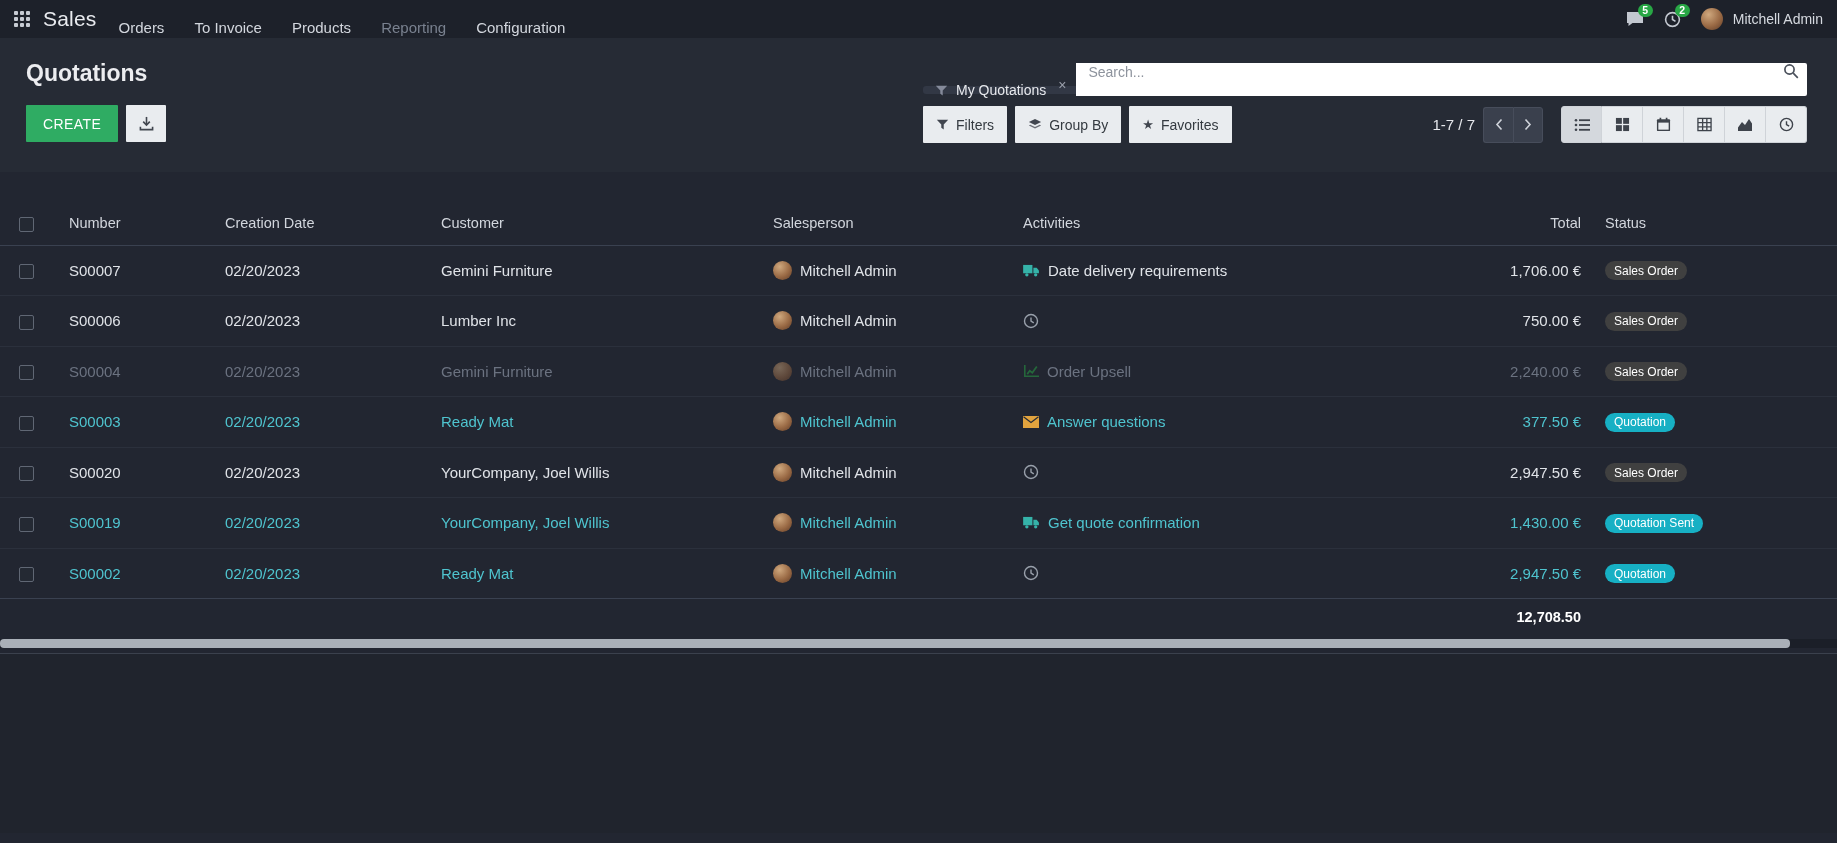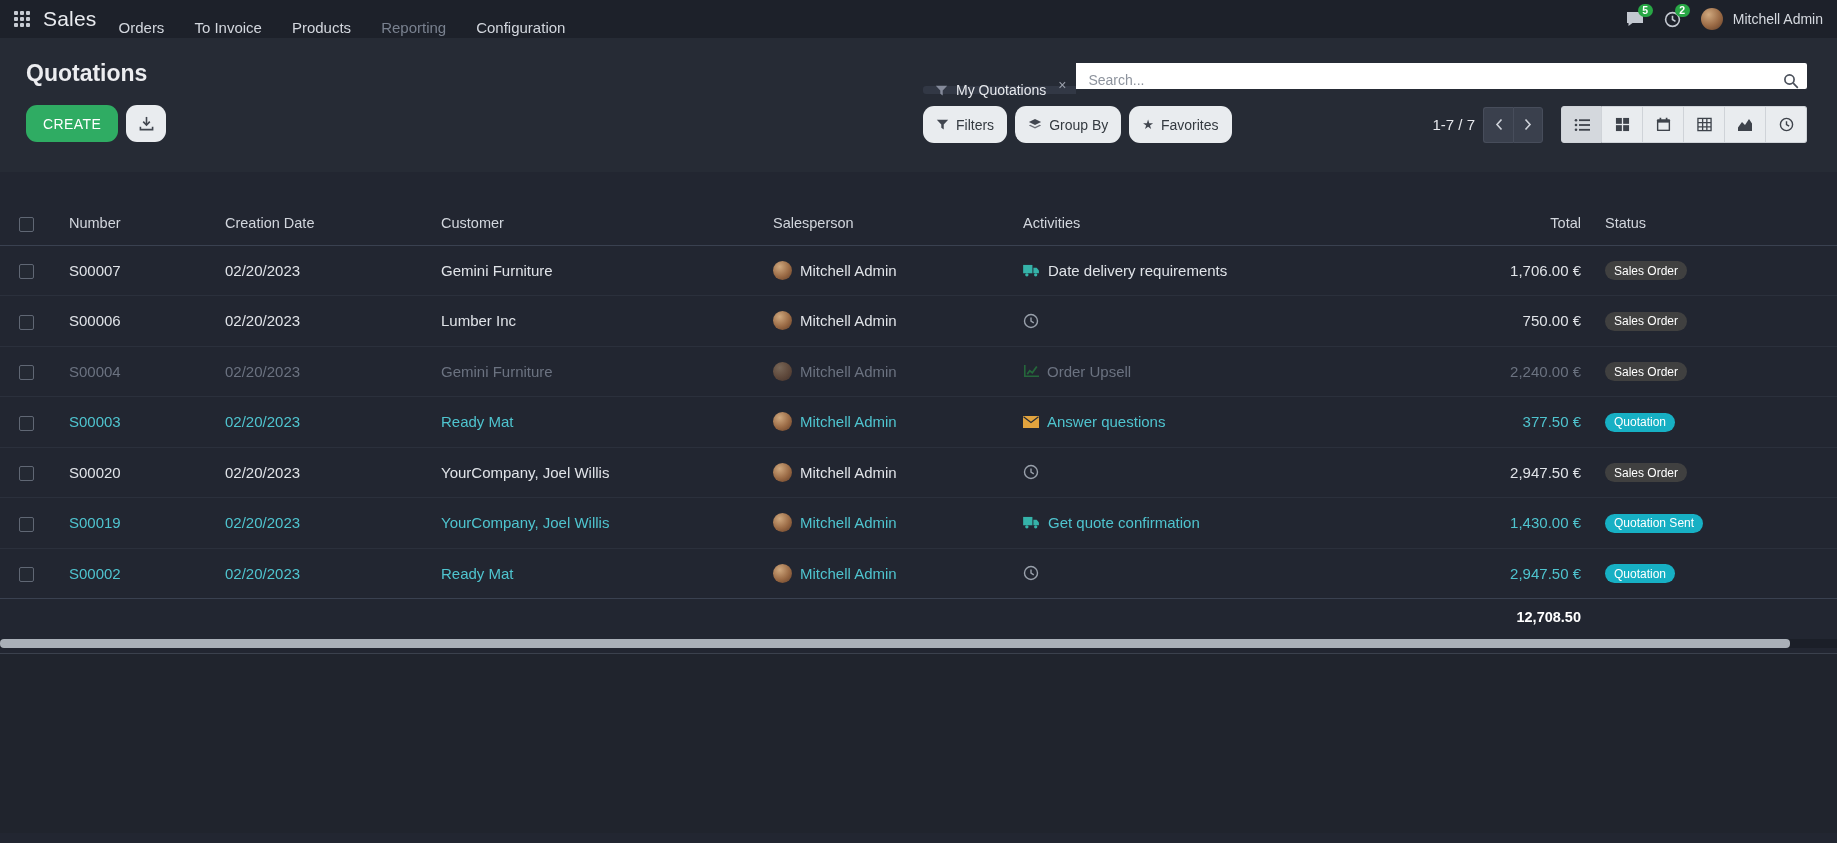--- a/index.html
+++ b/index.html
@@ -35,37 +35,37 @@
   }
   .user-name { font-size:14px; color:#d6dae0; margin-left:-10px; }
 
   
   .control-panel {
     background:#262b35; height:134px; display:flex; justify-content:space-between;
     padding:22px 30px 14px 26px;
   }
   .cp-left h1 { margin:0 0 18px 0; font-size:23px; font-weight:700; color:#ecedf0; }
   .cp-actions { display:flex; gap:8px; }
-  .btn { border:none; border-radius:11px; font-family:inherit; display:inline-flex; align-items:center; justify-content:center; }
+  .btn { border:none; border-radius:1px; font-family:inherit; display:inline-flex; align-items:center; justify-content:center; }
   .btn-create {
     background:#2fac63; color:#fff; font-size:14px; letter-spacing:.4px;
     padding:0 17px; height:37px; font-weight:400;
   }
   .btn-export { background:#e9ecef; color:#41464f; width:40px; height:37px; }
   .cp-right { width:884px; display:flex; flex-direction:column; }
   .search-row { display:flex; align-items:stretch; height:34px; margin-bottom:12px; }
   .facet {
     background:#323845; border-radius:3px 0 0 3px; display:flex; align-items:center;
     padding:0 10px 0 12px; gap:8px; color:#e7e9ed; font-size:14px; white-space:nowrap;margin-top:26px;
   }
   .facet .f-icon { color:#858b9b; display:inline-flex; }
   .facet-close { align-self:flex-end; margin:0 0 2px 4px; color:#9aa0ab; font-size:14px; line-height:14px; }
   .search-box {
-    flex:1; background:#ffffff; display:flex; align-items:flex-end;
-    margin-top:3px; height:26px; padding:0 8px 0 10px; border-radius:0 2px 2px 0;
+    flex:1; background:#ffffff; display:flex; align-items:flex-start;
+    margin-top:3px; height:33px; padding:0 8px 0 10px; border-radius:0 2px 2px 0;
   }
   .search-box input {
     flex:1; border:none; outline:none; background:transparent;
     font-family:inherit; font-size:14px; color:#4a505b;
   }
   .search-box input::placeholder { color:#8d939d; }
   .search-box .mag { display:inline-flex; color:#4a505b; }
   .buttons-row { display:flex; align-items:center; }
   .btn-light {
     background:#e9ecef; color:#343a40; font-size:14px; height:37px;

